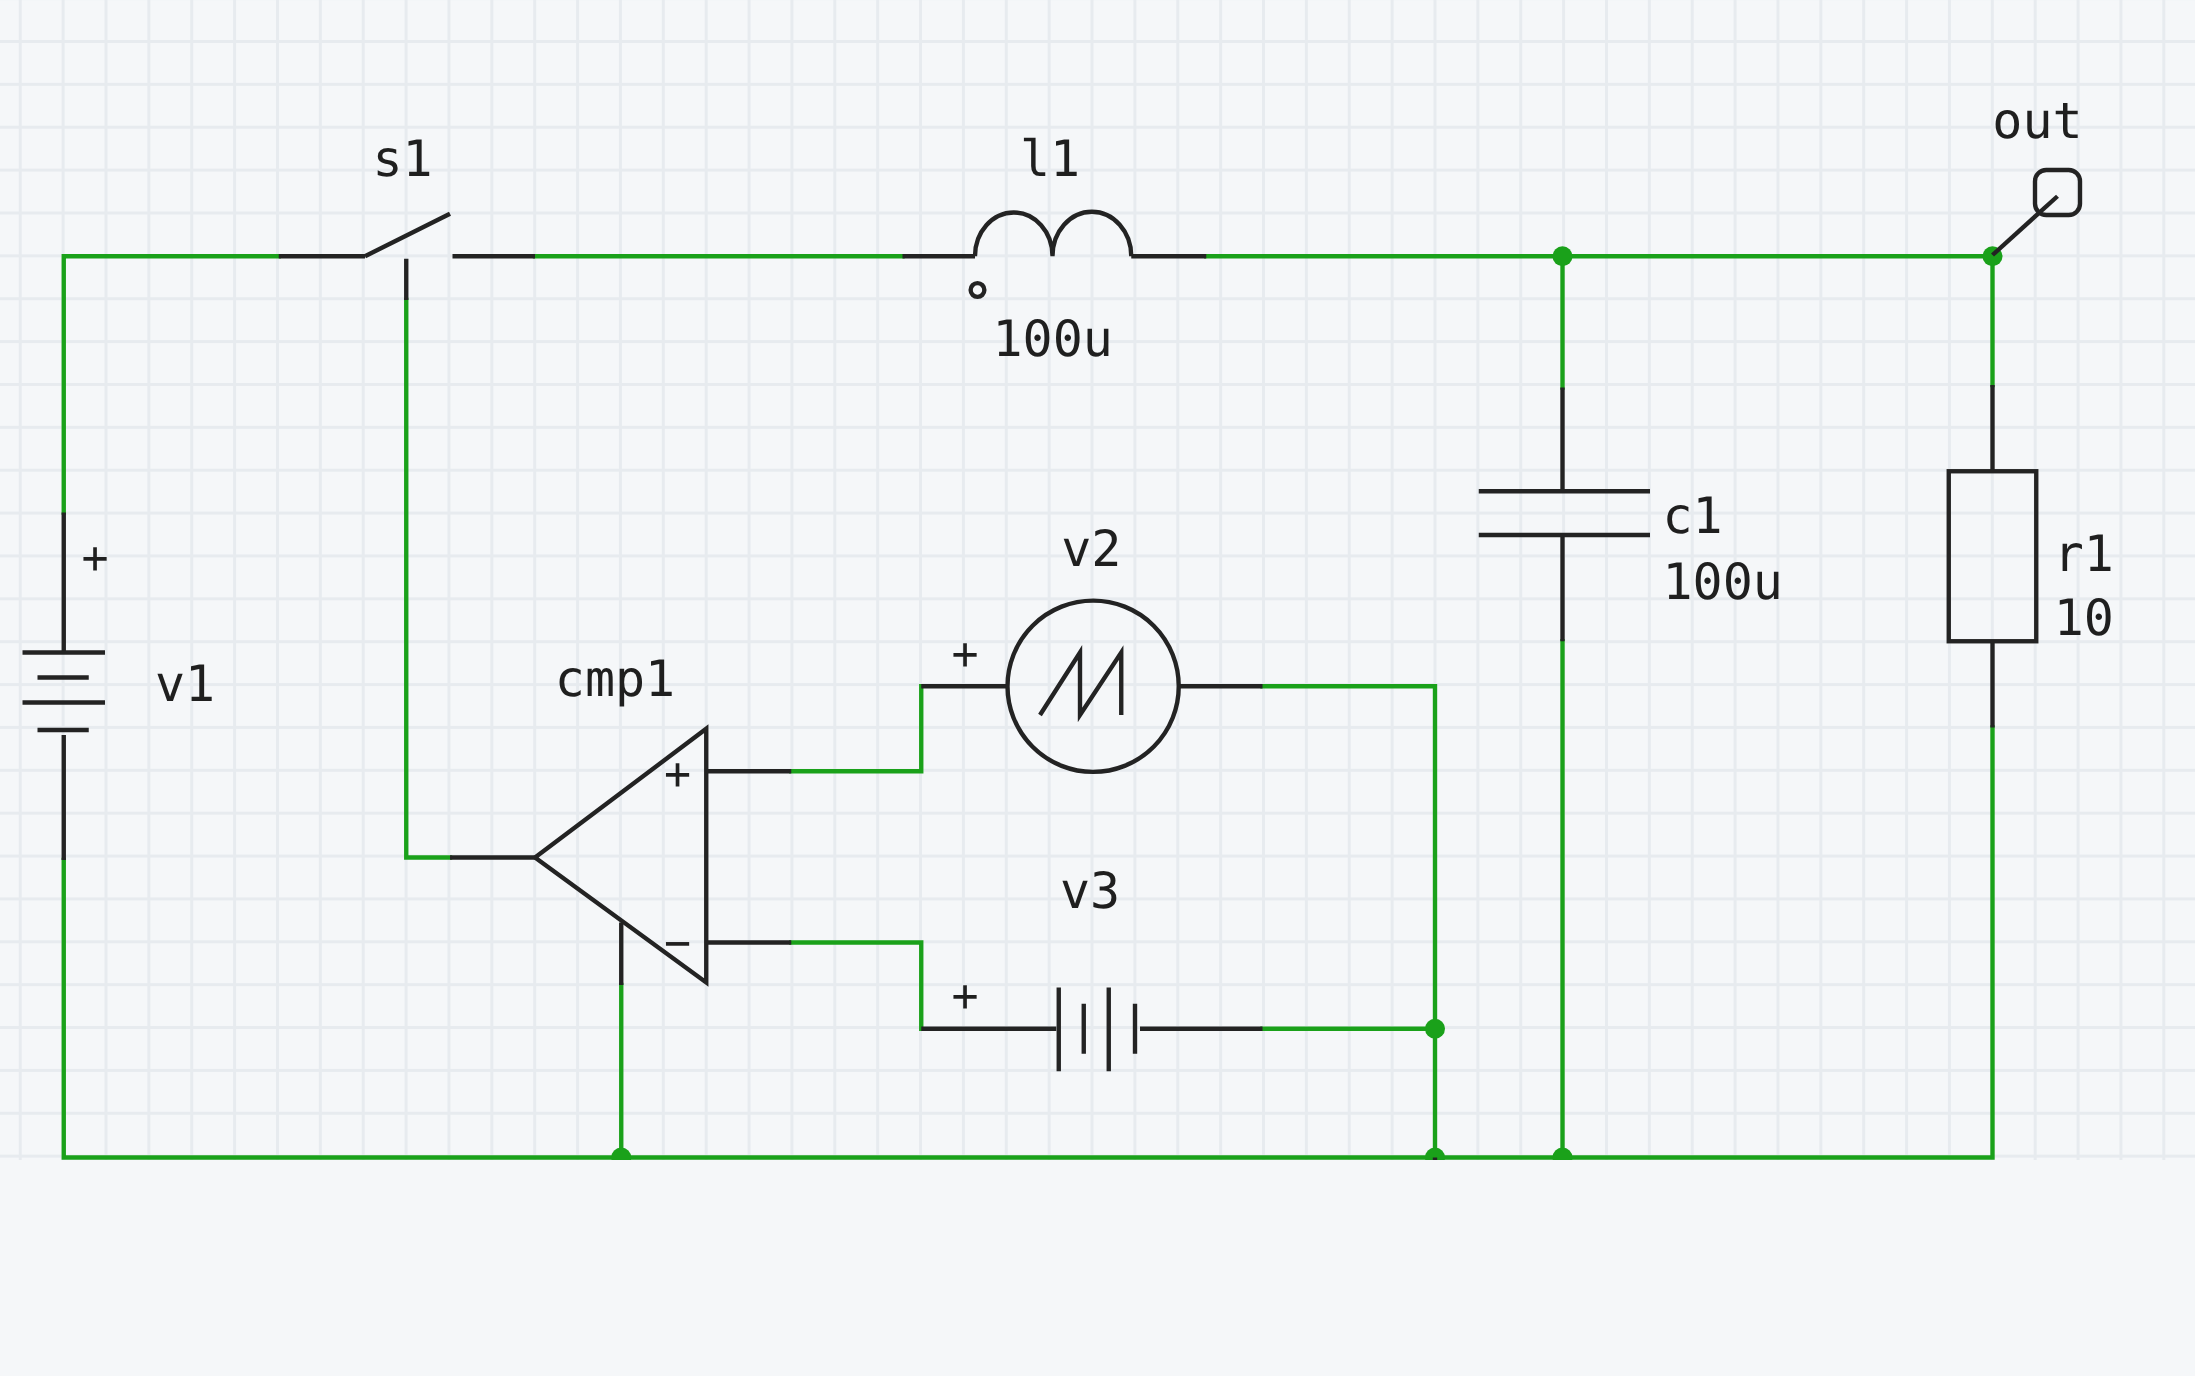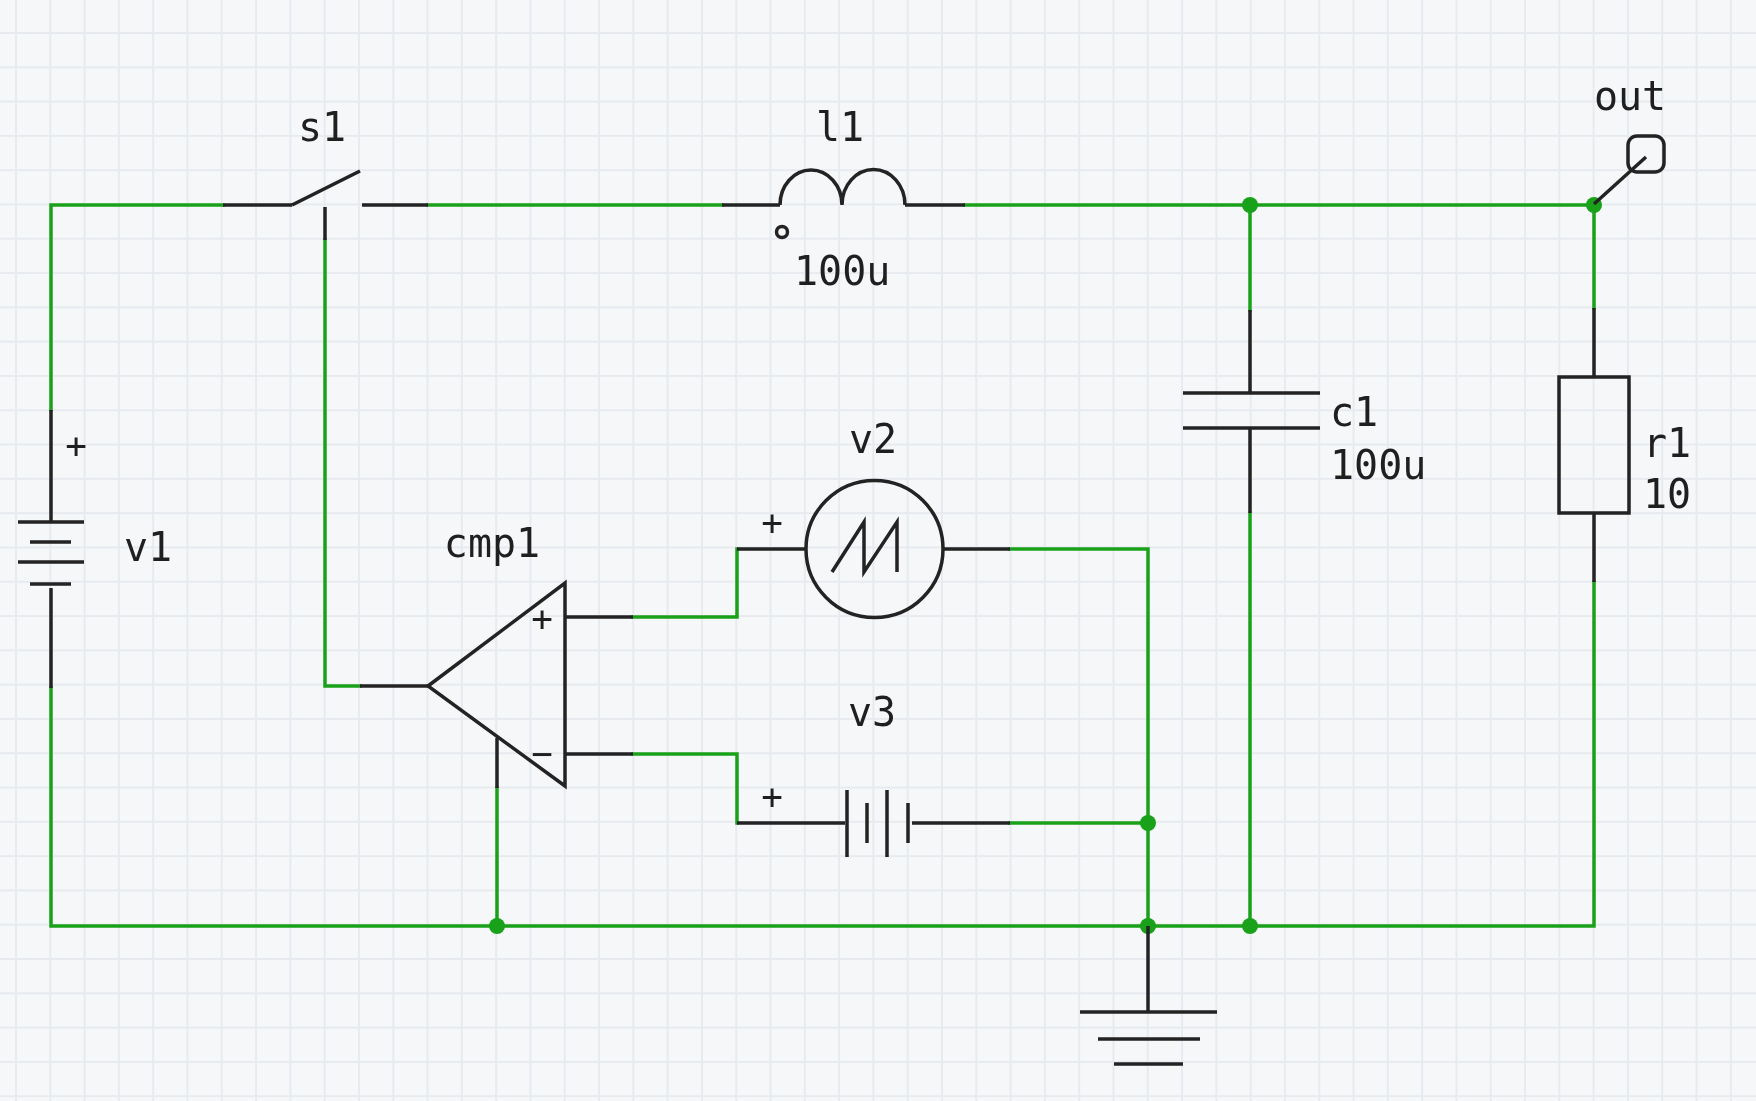--- a/index.html
+++ b/index.html
@@ -4,21 +4,21 @@
 <style>
   html, body {
     margin: 0;
     padding: 0;
     background: #f5f7f9;
     font-family: "DejaVu Sans Mono", monospace;
   }
   .canvas-wrap {
     position: relative;
     width: 1756px;
-    height: 1101px;
+    height: 928px;
     overflow: hidden;
     background-color: #f5f7f9;
     background-image:
       linear-gradient(to right, #e7ebef 2px, transparent 2px),
       linear-gradient(to bottom, #e7ebef 2px, transparent 2px);
     background-size: 34.3px 34.3px;
     background-position: 15px 32px;
   }
   svg.schematic {
     position: absolute;

